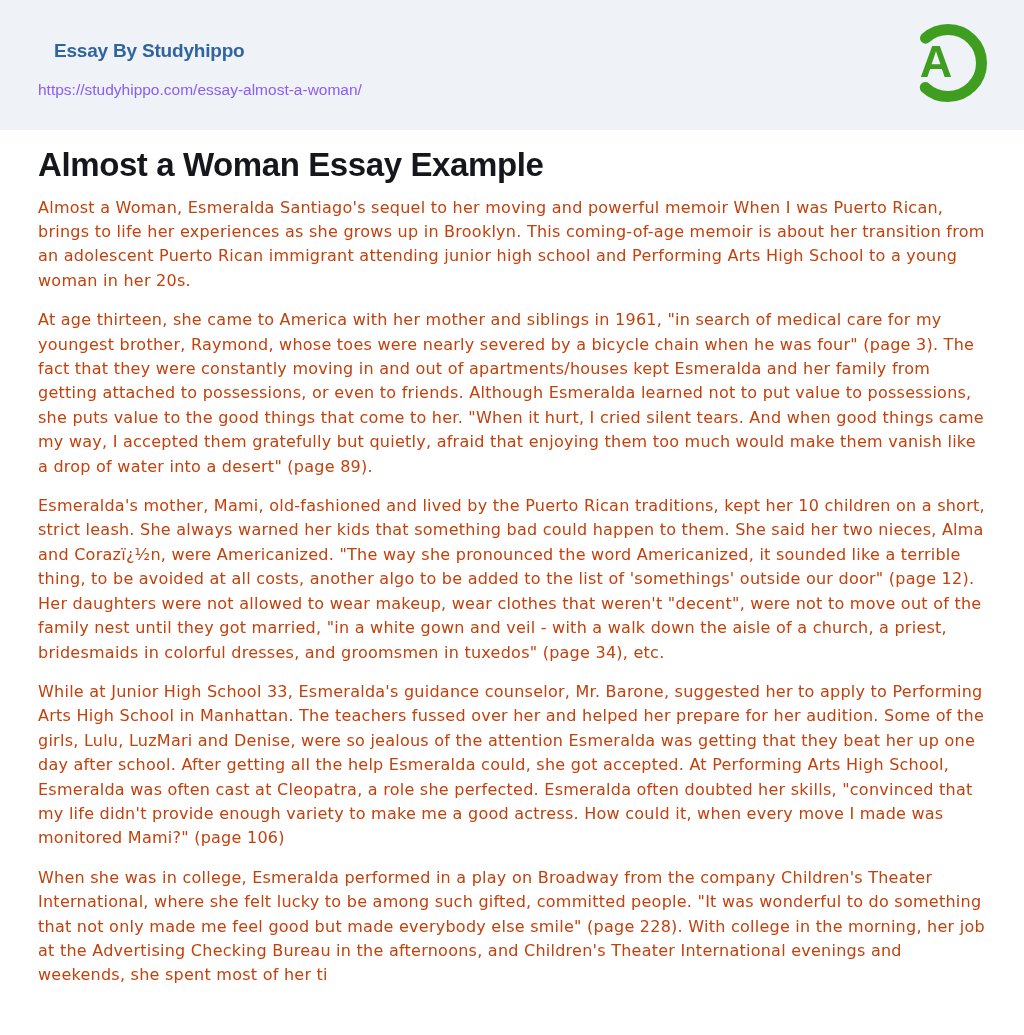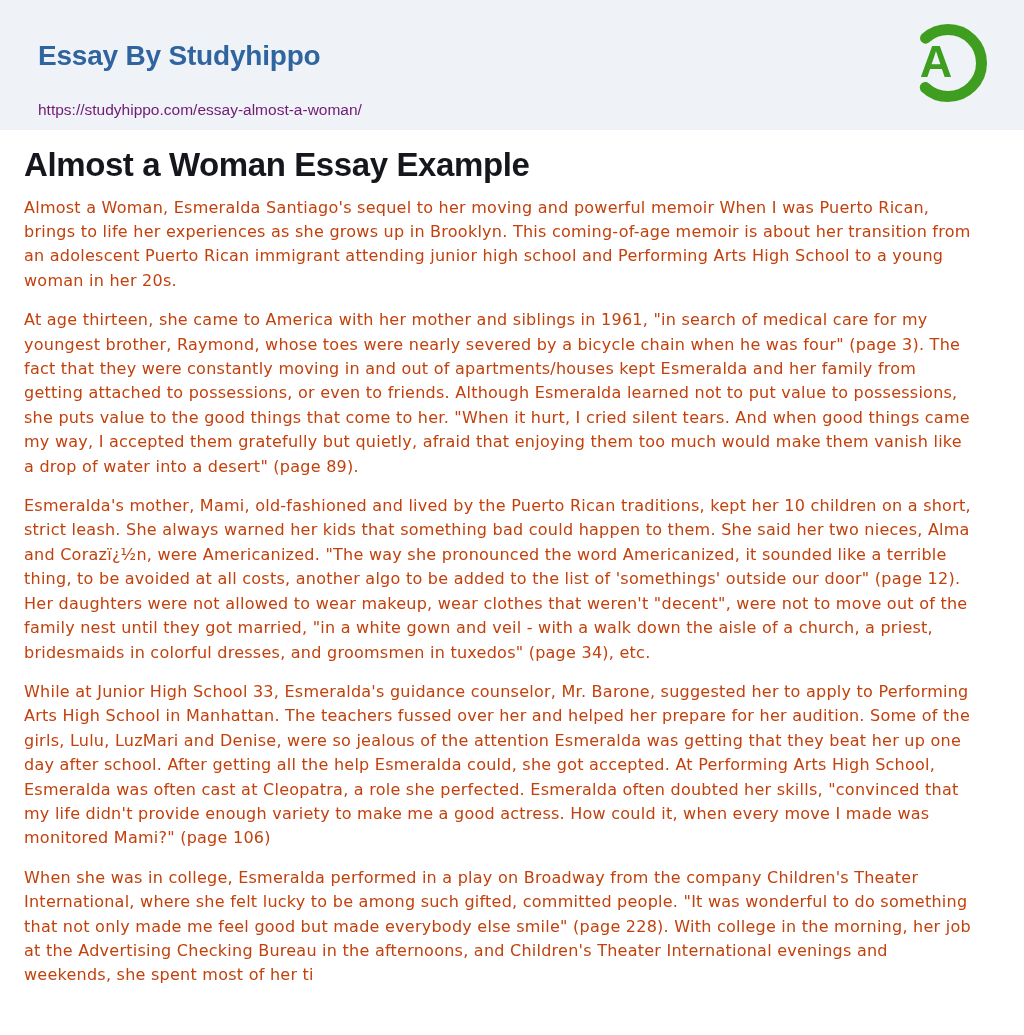--- a/index.html
+++ b/index.html
@@ -11,47 +11,46 @@
     overflow: hidden;
   }
   .page-header {
     position: relative;
     width: 100%;
     height: 130px;
     background: #eff2f7;
   }
   .brand-title {
     position: absolute;
-    left: 38px;
+    left: 54px;
     top: 40px;
     font-family: "Liberation Sans", sans-serif;
-    font-size: 28px;
+    font-size: 19px;
     font-weight: bold;
     letter-spacing: -0.2px;
     color: #2f649e;
   }
   .source-url {
     position: absolute;
     left: 38px;
     top: 81px;
     font-family: "Liberation Sans", sans-serif;
     font-size: 15.5px;
-    color: #701a75;
+    color: #8b5cf6;
     text-decoration: none;
-    margin-top: 20px;
   }
   .logo {
     position: absolute;
     top: 21px;
     right: 37px;
     width: 78px;
     height: 84px;
   }
   .content {
-    padding: 0 24px;
+    padding: 0 38px;
   }
   .page-title {
     margin: 15px 0 11px 0;
     font-family: "Liberation Sans", sans-serif;
     font-size: 33px;
     font-weight: 800;
     letter-spacing: -0.4px;
     color: #15171c;
     line-height: 1.2;
   }

